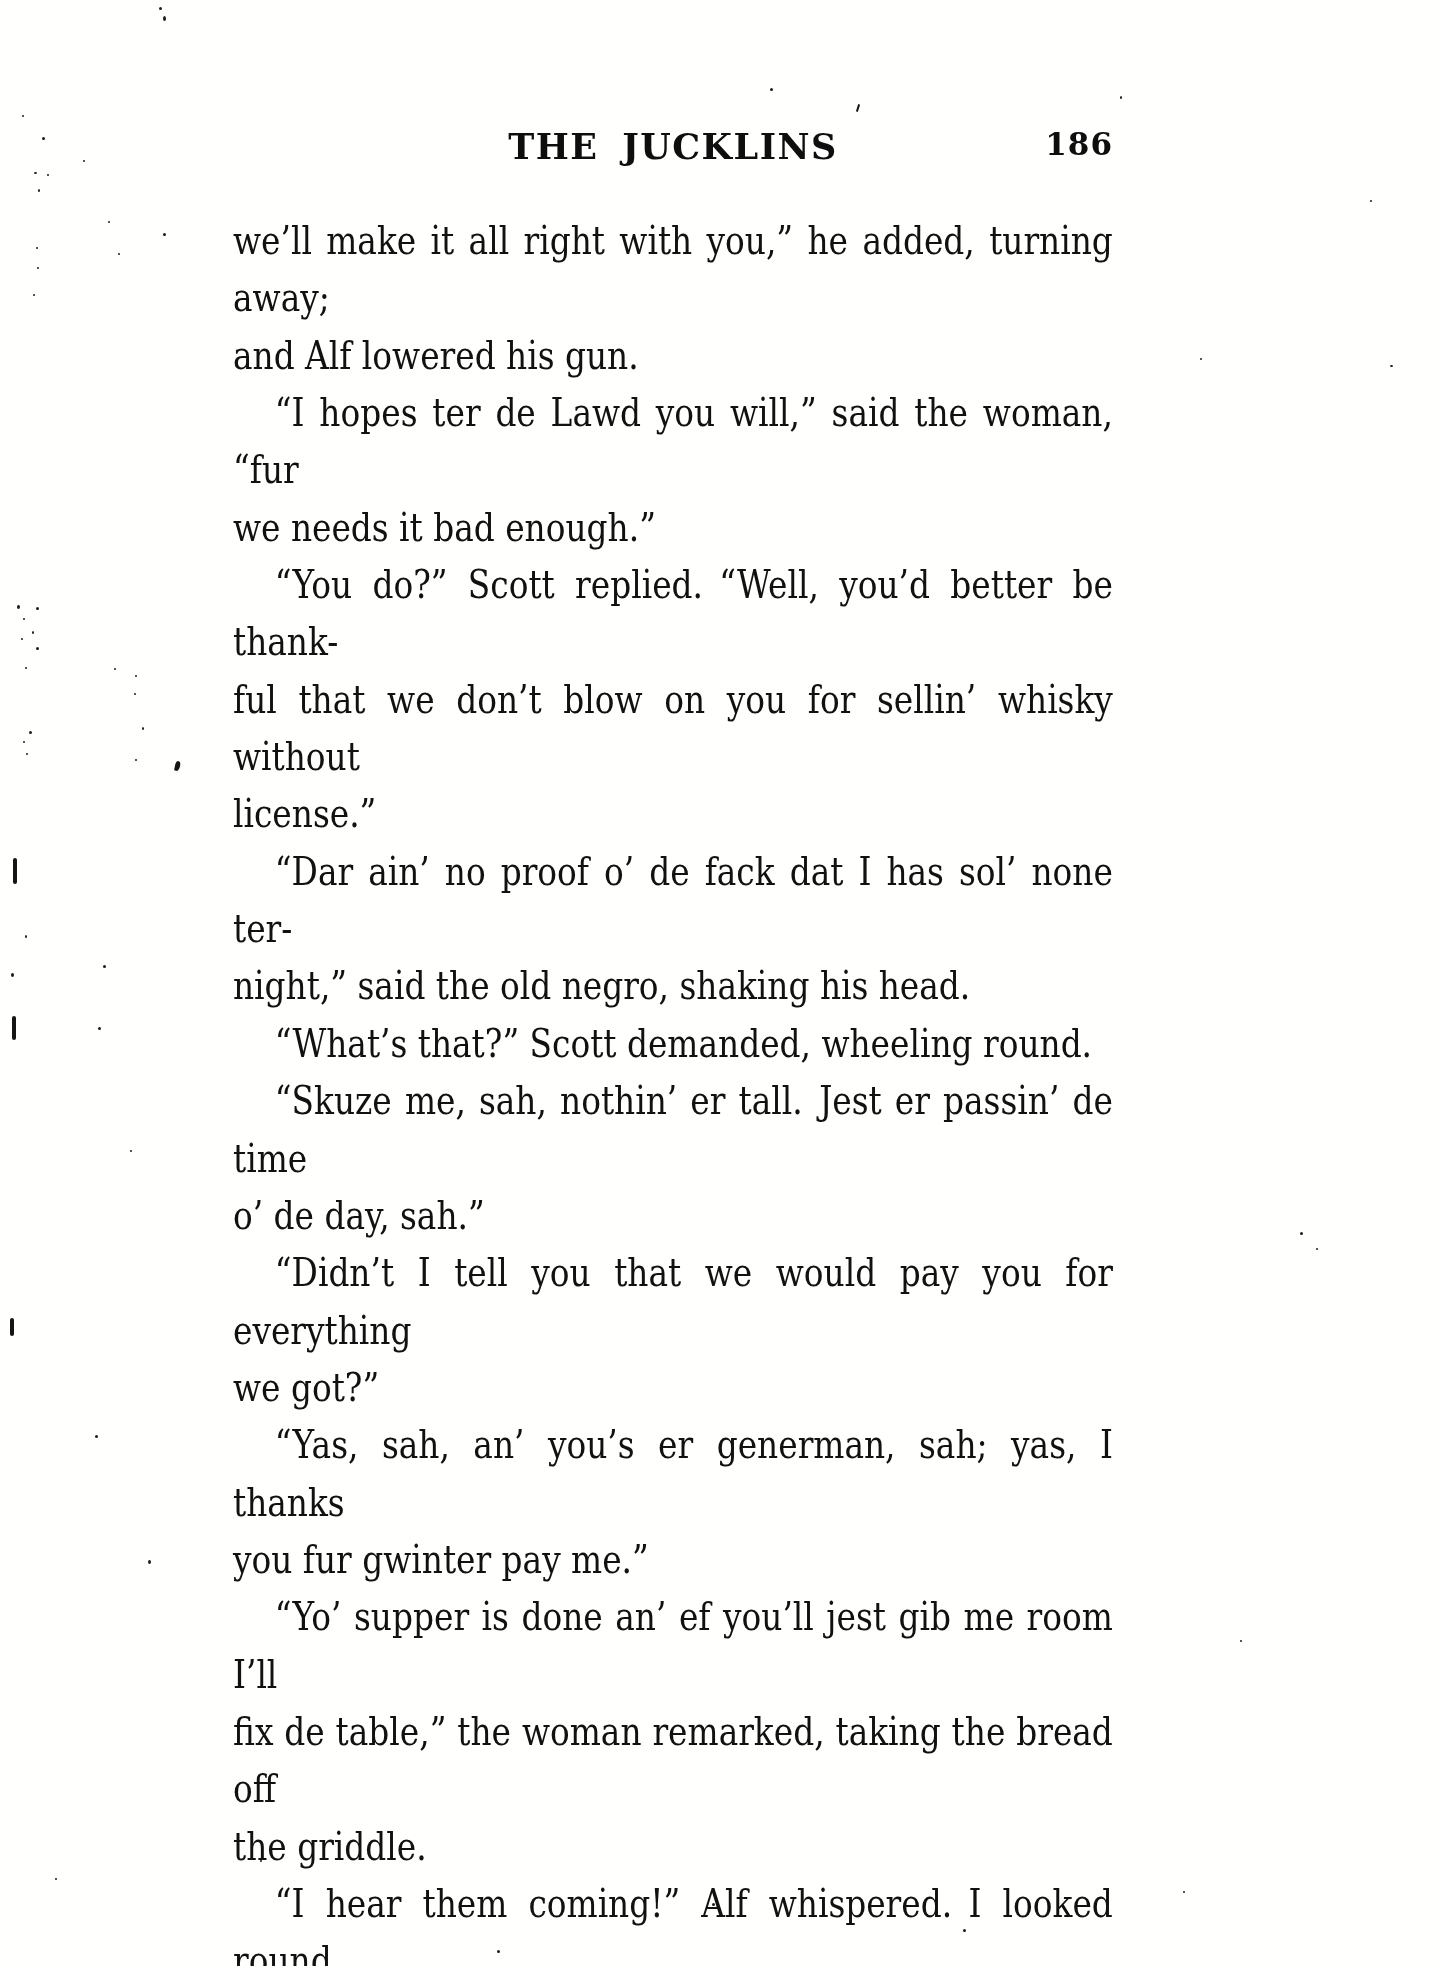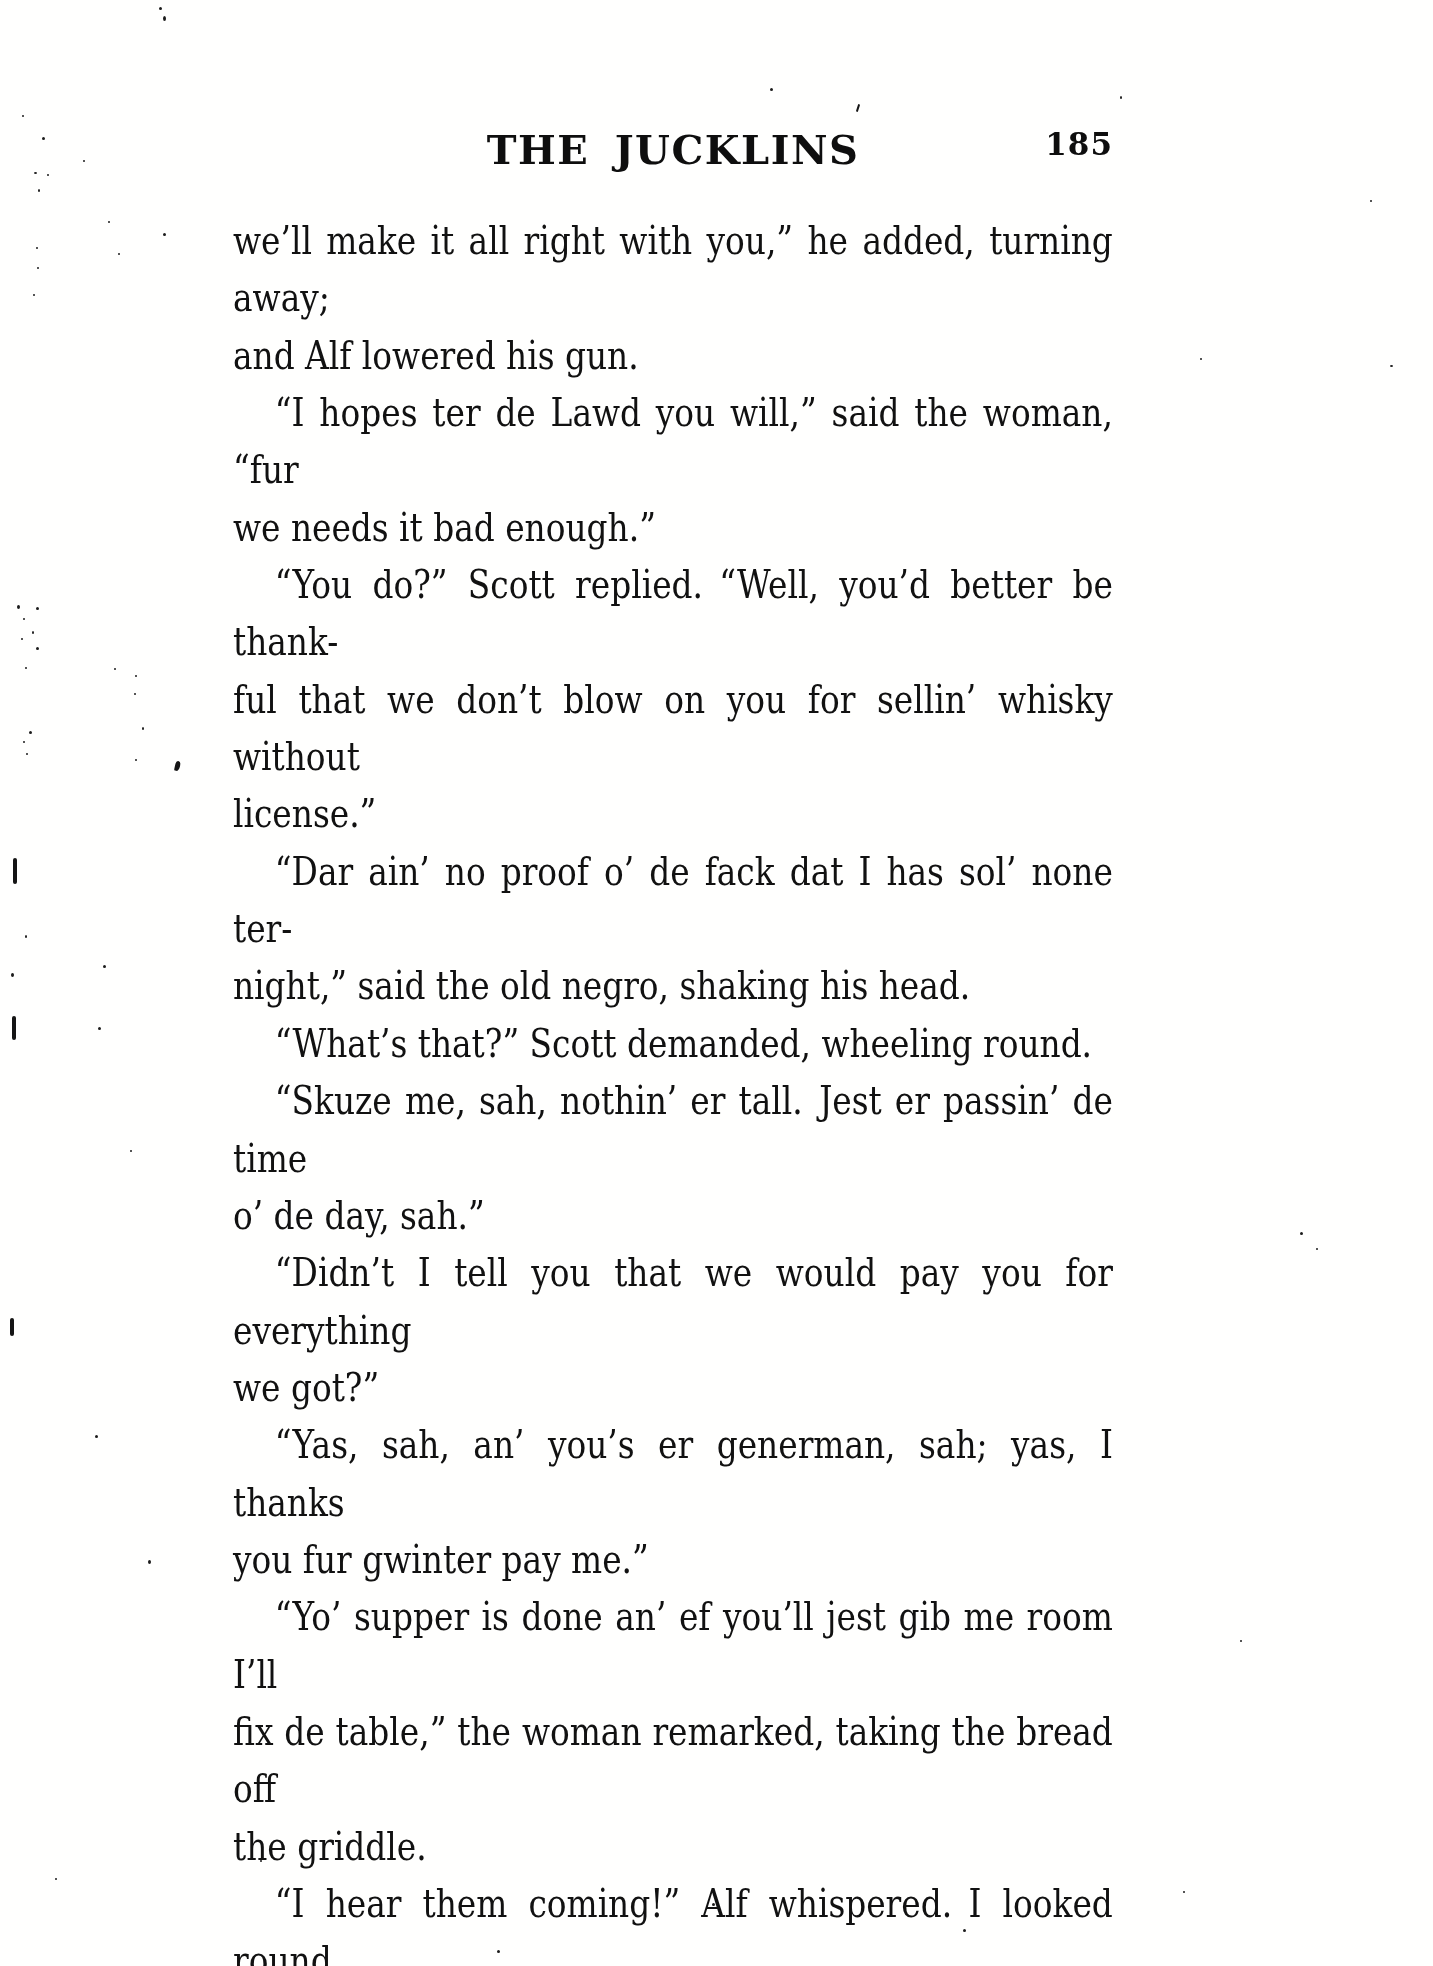--- a/index.html
+++ b/index.html
@@ -11,21 +11,21 @@
     font-family:"DejaVu Serif", serif;
     color:#101010;
   }
   .page{position:absolute;inset:0;background:#fffffe;}
   
   .header-row{
     position:absolute;left:233px;top:126px;width:880px;height:42px;
   }
   .running-title{
     position:absolute;left:0;right:0;text-align:center;
-    font-size:40px;font-weight:700;letter-spacing:1.5px;word-spacing:10px;
+    font-size:35px;font-weight:700;letter-spacing:1.5px;word-spacing:10px;
     color:#0e0e0e;
   }
   .page-number{
     position:absolute;right:0;top:0;
     font-size:31px;font-weight:700;letter-spacing:1px;color:#0e0e0e;
   }
   
   .textblock{
     position:absolute;left:233px;top:212px;width:1073px;
     transform:scaleX(0.82);transform-origin:0 0;
@@ -45,21 +45,21 @@
   .bar{position:absolute;background:#151515;border-radius:2px;}
   .comma{position:absolute;background:#151515;border-radius:60% 60% 70% 20%;transform:rotate(12deg);}
 </style>
 </head>
 <body>
 
 <div class="page">
 
   <div class="header-row">
     <div class="running-title">THE JUCKLINS</div>
-    <div class="page-number">185</div>
+    <div class="page-number">186</div>
   </div>
 
   <div class="textblock">
     <div class="line">we’ll make it all right with you,” he added, turning away;</div>
     <div class="line end">and Alf lowered his gun.</div>
     <div class="line indent">“I hopes ter de Lawd you will,” said the woman, “fur</div>
     <div class="line end">we needs it bad enough.”</div>
     <div class="line indent">“You do?” Scott replied. “Well, you’d better be thank-</div>
     <div class="line">ful that we don’t blow on you for sellin’ whisky without</div>
     <div class="line end">license.”</div>

